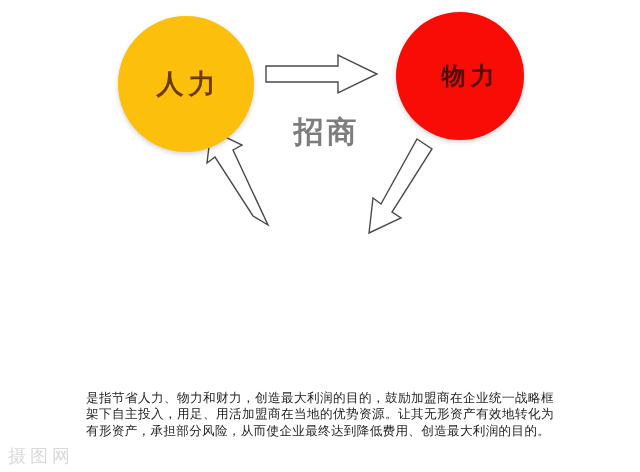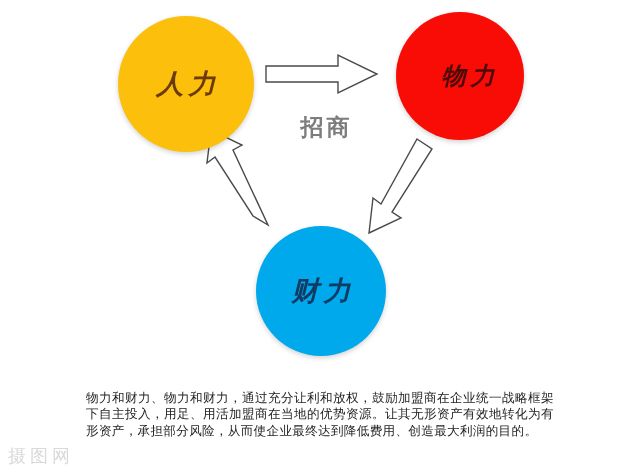--- a/index.html
+++ b/index.html
@@ -27,21 +27,20 @@
     justify-content: center;
     box-shadow: 0 2px 5px rgba(0,0,0,0.18);
   }
   .node-label {
     font-family: "Liberation Serif", "DejaVu Serif", serif;
     font-weight: 700;
     font-size: 27px;
     letter-spacing: 5px;
     text-indent: 5px;
     white-space: nowrap;
-    font-style: italic;
   }
 
   #node-renli {
     left: 118px;  top: 16px;
     width: 136px; height: 136px;
     background: #FBBF0C;
   }
   #node-renli .node-label { color: #6b3a06; }
 
   #node-wuli {
@@ -59,21 +58,21 @@
   #node-caili .node-label { color: #123a63; }
 
   
   #center-caption {
     position: absolute;
     left: 270px;
     top: 112px;
     width: 110px;
     text-align: center;
     font-family: "Liberation Serif", "DejaVu Serif", serif;
-    font-size: 23px;
+    font-size: 30px;
     font-weight: 700;
     letter-spacing: 3px;
     text-indent: 3px;
     color: #7d7d7d;
   }
 
   
   #arrows {
     position: absolute;
     left: 0; top: 0;
@@ -147,26 +146,23 @@
   </svg>
 
   <div class="node" id="node-renli">
     <span class="node-label">人力</span>
   </div>
 
   <div class="node" id="node-wuli">
     <span class="node-label">物力</span>
   </div>
 
-  <div class="node" id="node-caili">
-    <span class="node-label">财力</span>
-  </div>
 
   <div id="center-caption">招商</div>
 
 
   <div id="body-text">
-    <p>物力和财力、物力和财力，通过充分让利和放权，鼓励加盟商在企业统一战略框架下自主投入，用足、用活加盟商在当地的优势资源。让其无形资产有效地转化为有形资产，承担部分风险，从而使企业最终达到降低费用、创造最大利润的目的。</p>
+    <p>是指节省人力、物力和财力，创造最大利润的目的，鼓励加盟商在企业统一战略框架下自主投入，用足、用活加盟商在当地的优势资源。让其无形资产有效地转化为有形资产，承担部分风险，从而使企业最终达到降低费用、创造最大利润的目的。</p>
   </div>
 
   <div id="watermark">摄图网</div>
 
 </div>
 
 </body></html>

